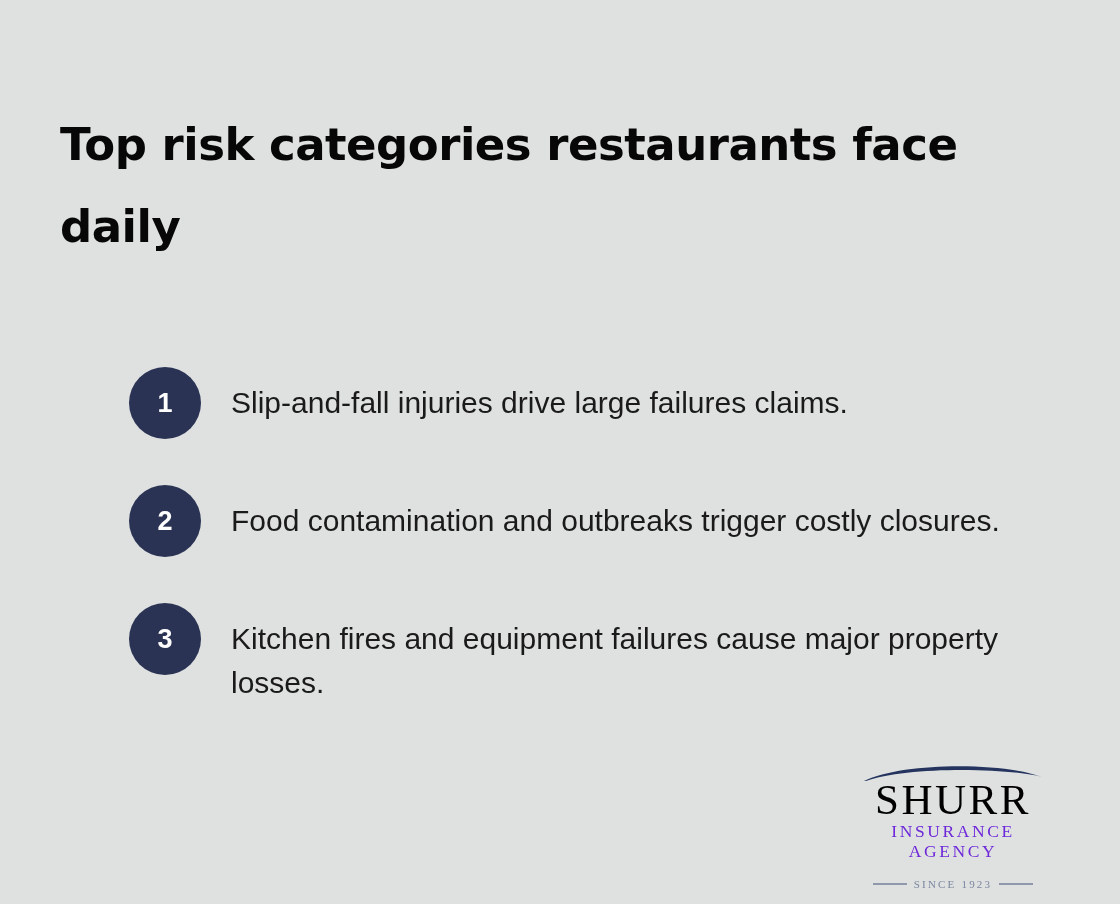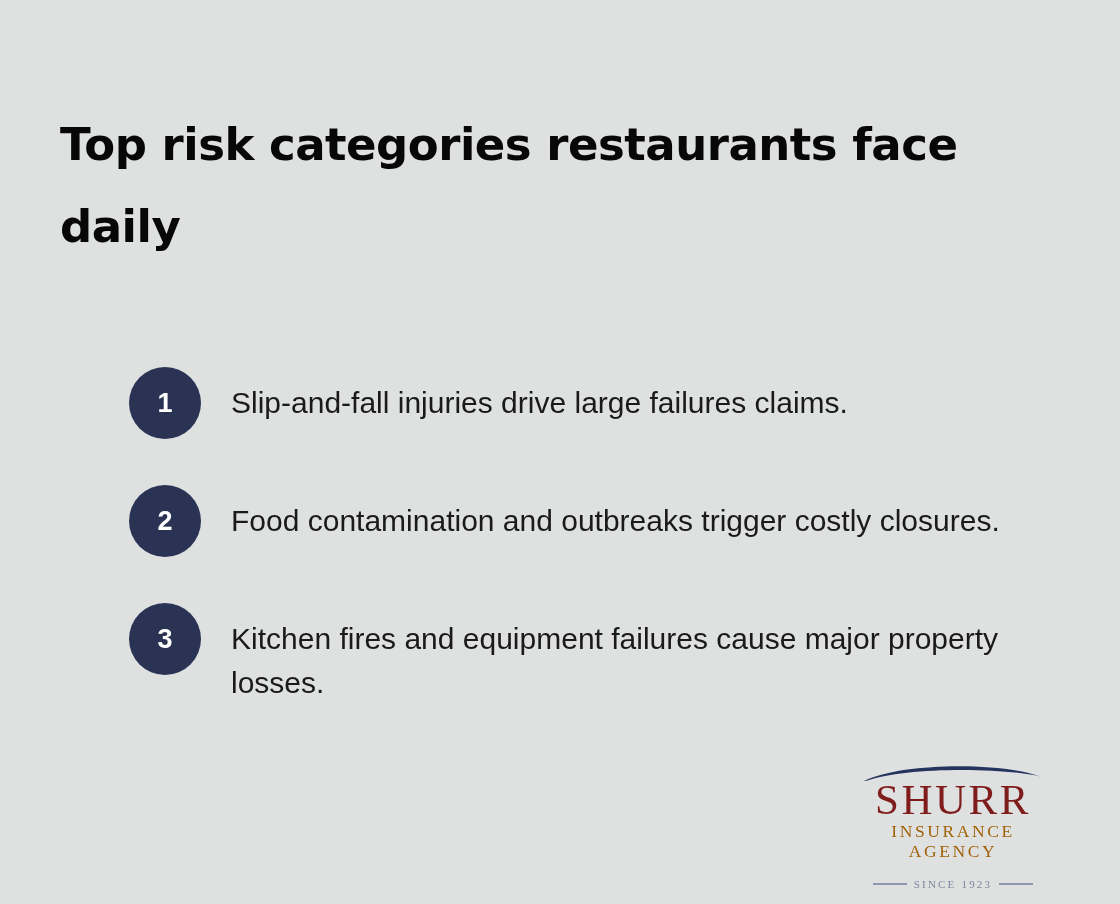--- a/index.html
+++ b/index.html
@@ -89,30 +89,30 @@
     display: block;
     width: 182px;
     height: 20px;
   }
   .logo-word {
     font-family: "Liberation Serif", serif;
     font-weight: 400;
     font-size: 43px;
     line-height: 40px;
     letter-spacing: 2.5px;
-    color: #7f1d1d;
+    color: #000000;
     margin-top: -2px;
   }
   .logo-sub {
     font-family: "Liberation Serif", serif;
     font-weight: 400;
     font-size: 17.5px;
     line-height: 20px;
     letter-spacing: 2.6px;
-    color: #a16207;
+    color: #6d28d9;
     margin-top: 1px;
   }
   .logo-since-row {
     display: flex;
     align-items: center;
     justify-content: center;
     margin-top: 17px;
     gap: 7px;
   }
   .logo-rule {

